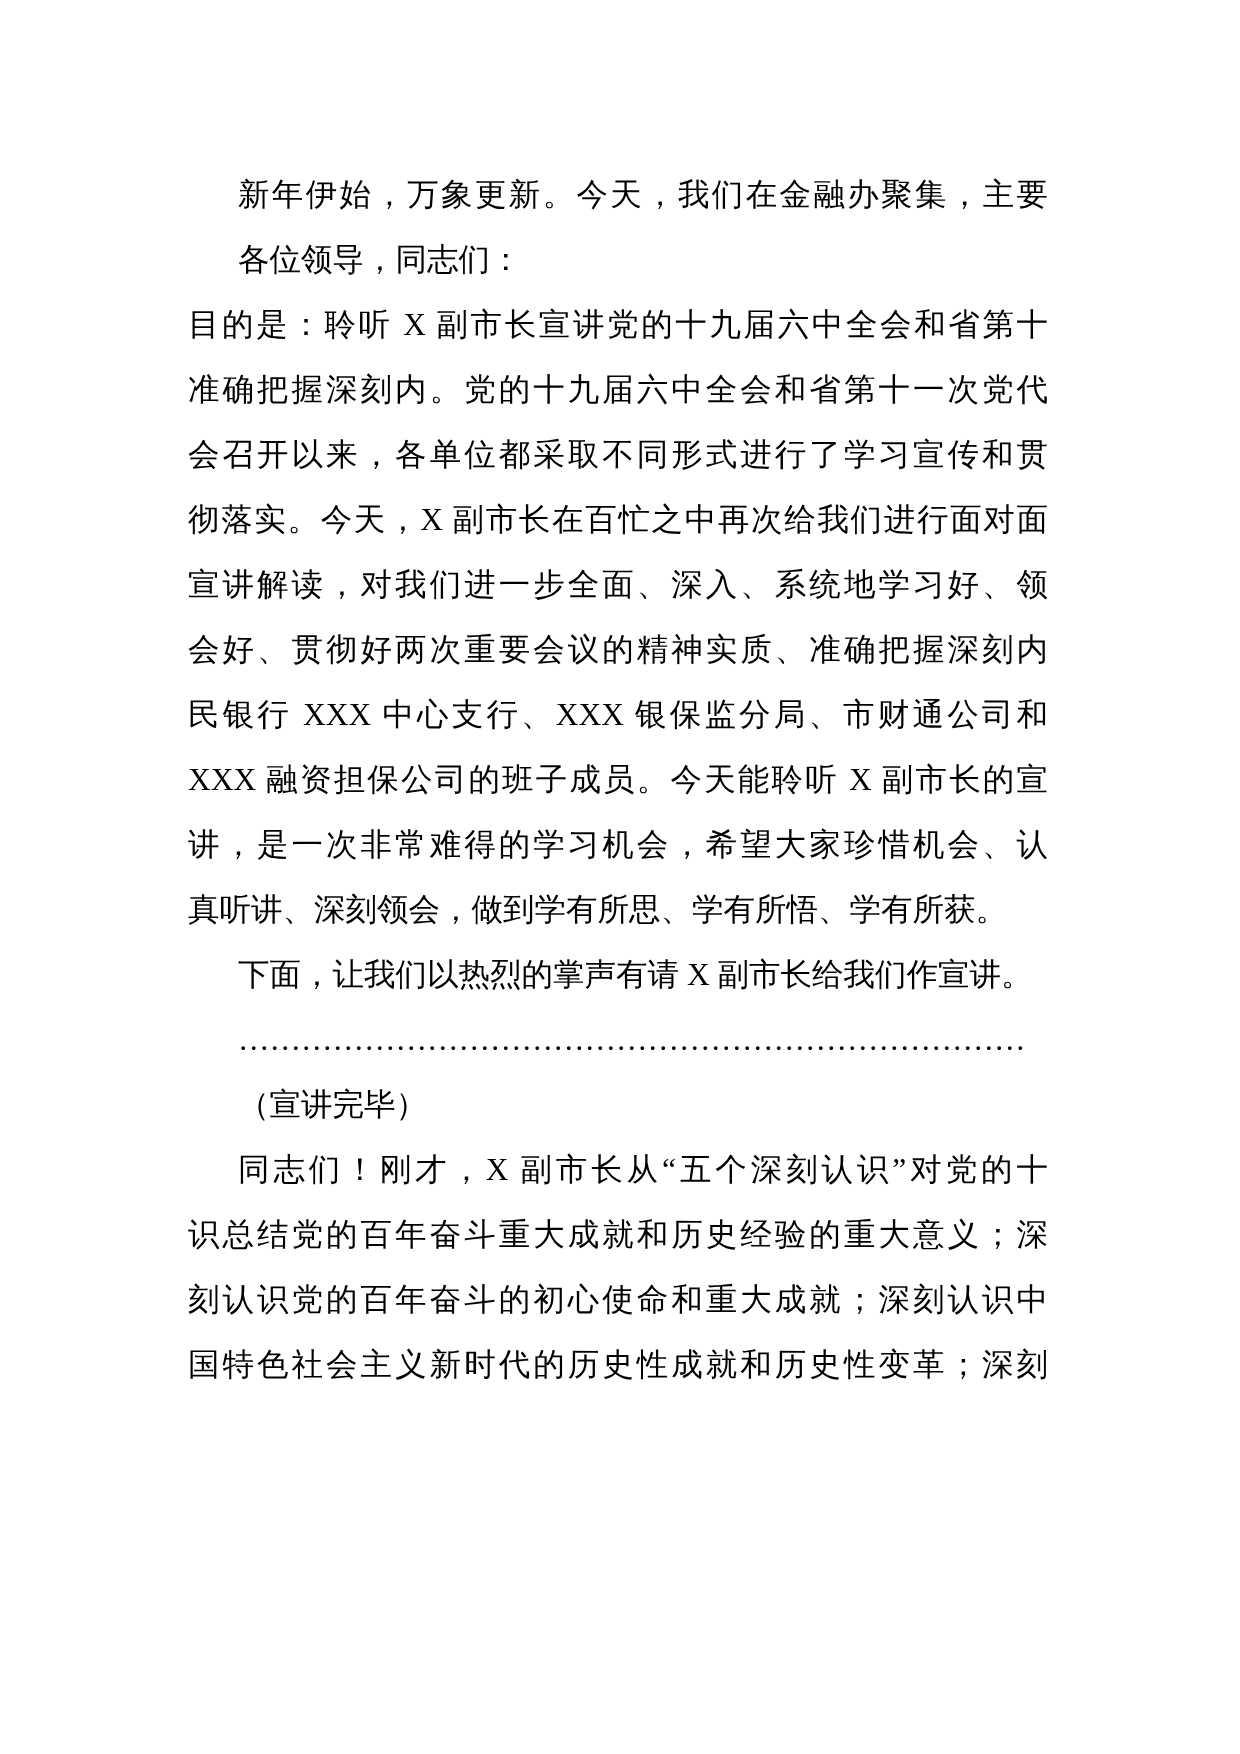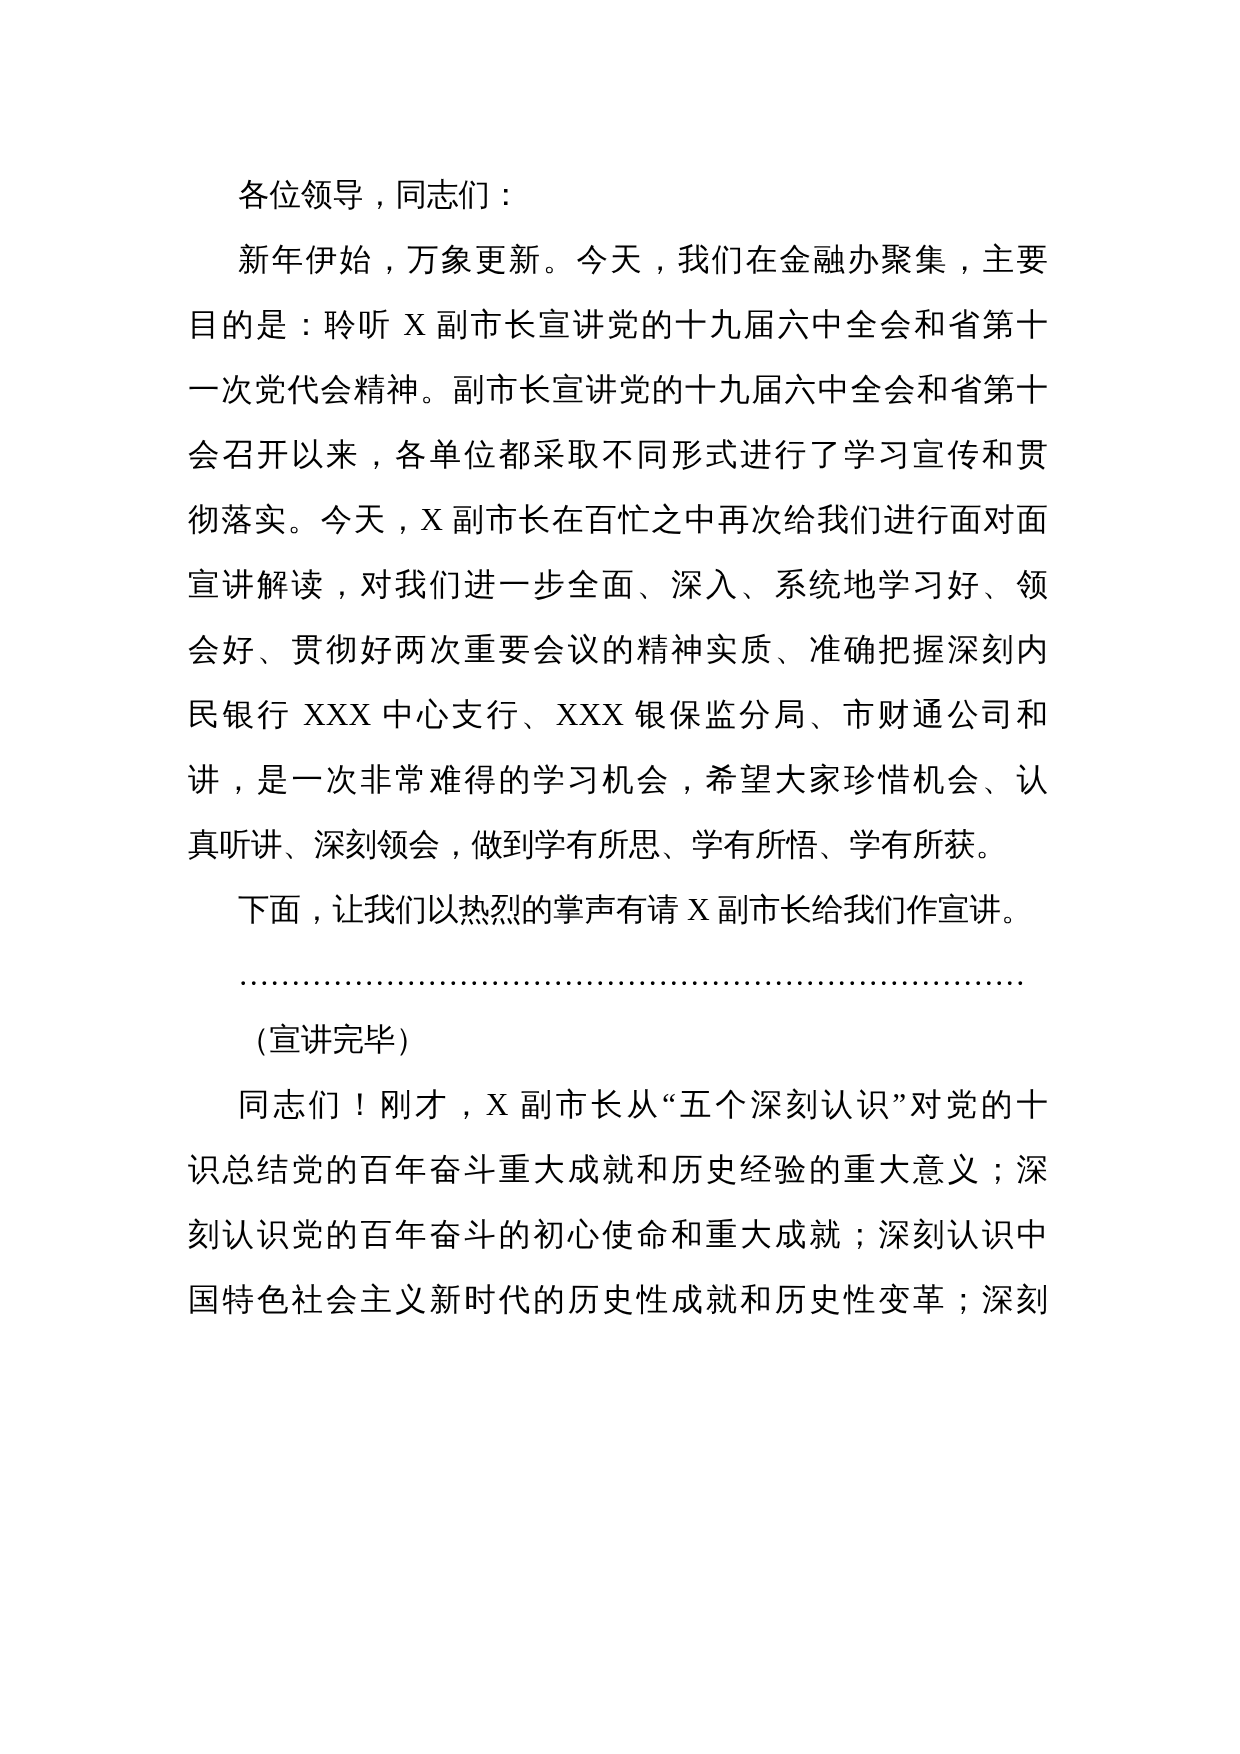--- a/index.html
+++ b/index.html
@@ -42,29 +42,30 @@
   }
   .line.dots {
     text-align: left;
     text-align-last: left;
   }
 </style>
 </head>
 <body>
 
 <div class="page" id="page">
+    <div class="line first">新年伊始，万象更新。今天，我们在金融办聚集，主要</div>
     <div class="line first natural">各位领导，同志们：</div>
-    <div class="line first">新年伊始，万象更新。今天，我们在金融办聚集，主要</div>
     <div class="line">目的是：聆听 X 副市长宣讲党的十九届六中全会和省第十</div>
-    <div class="line">一次党代会精神。副市长宣讲党的十九届六中全会和省第十</div>
+    <div class="line">准确把握深刻内。党的十九届六中全会和省第十一次党代</div>
     <div class="line">会召开以来，各单位都采取不同形式进行了学习宣传和贯</div>
     <div class="line">彻落实。今天，X 副市长在百忙之中再次给我们进行面对面</div>
     <div class="line">宣讲解读，对我们进一步全面、深入、系统地学习好、领</div>
     <div class="line">会好、贯彻好两次重要会议的精神实质、准确把握深刻内</div>
     <div class="line">民银行 XXX 中心支行、XXX 银保监分局、市财通公司和</div>
+    <div class="line">XXX 融资担保公司的班子成员。今天能聆听 X 副市长的宣</div>
     <div class="line">讲，是一次非常难得的学习机会，希望大家珍惜机会、认</div>
     <div class="line natural">真听讲、深刻领会，做到学有所思、学有所悟、学有所获。</div>
     <div class="line first natural">下面，让我们以热烈的掌声有请 X 副市长给我们作宣讲。</div>
     <div class="line first natural dots">…………………………………………………………………</div>
     <div class="line first natural">（宣讲完毕）</div>
     <div class="line first">同志们！刚才，X 副市长从“五个深刻认识”对党的十</div>
     <div class="line">识总结党的百年奋斗重大成就和历史经验的重大意义；深</div>
     <div class="line">刻认识党的百年奋斗的初心使命和重大成就；深刻认识中</div>
     <div class="line">国特色社会主义新时代的历史性成就和历史性变革；深刻</div>
   </div>

